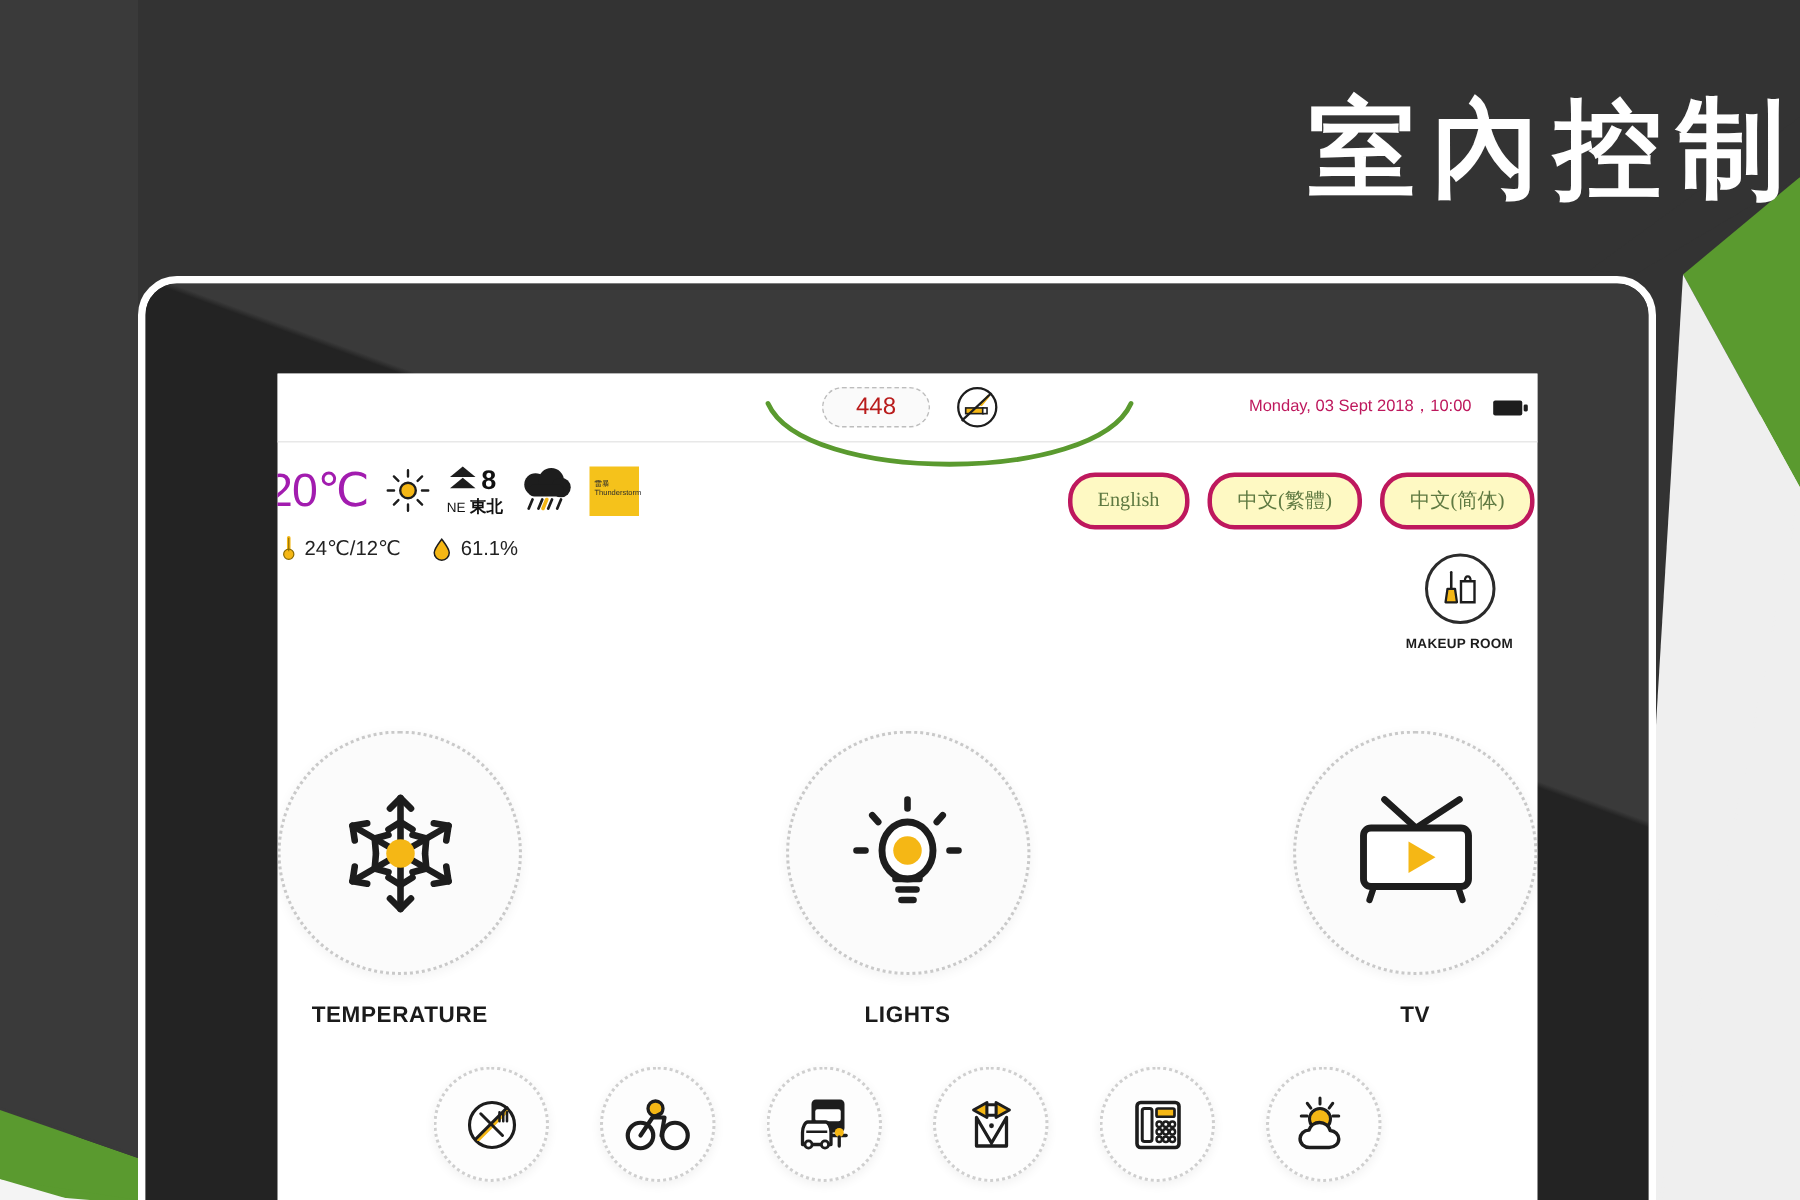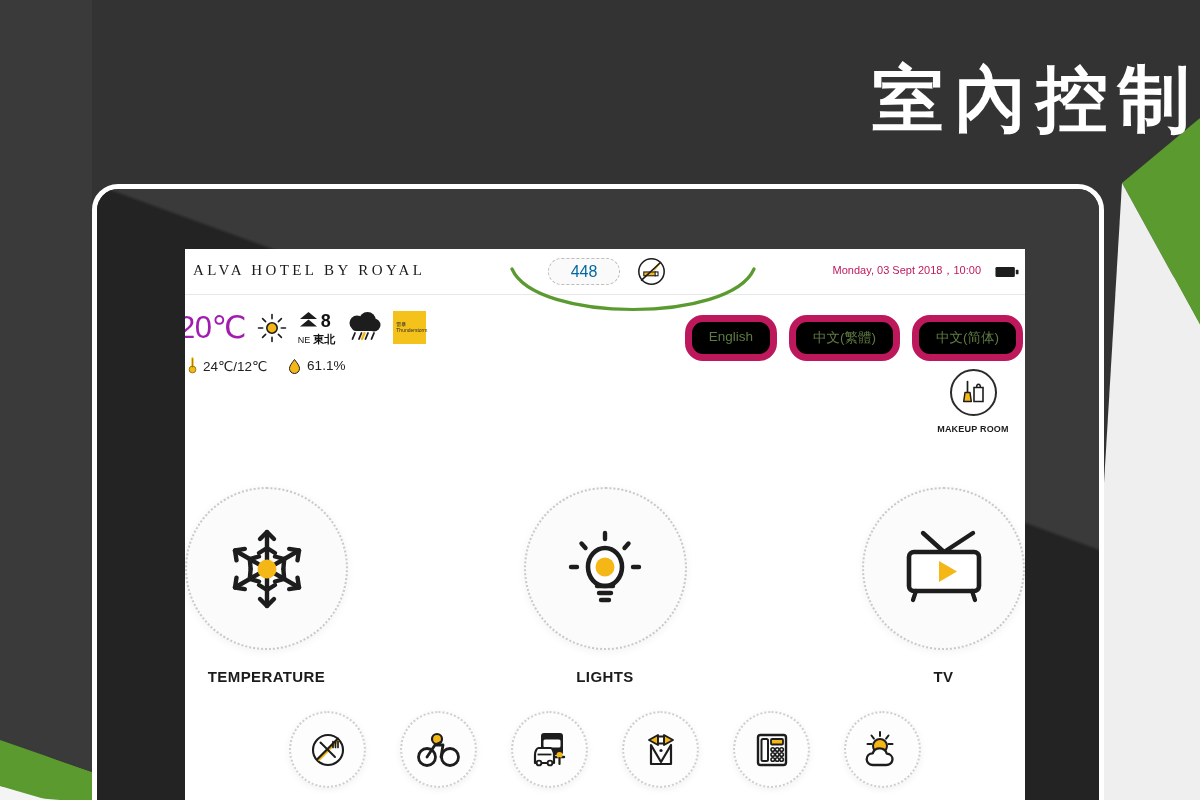--- a/index.html
+++ b/index.html
@@ -72,21 +72,21 @@
     font-family: "Liberation Serif", "DejaVu Serif", serif;
     white-space: nowrap;
   }
   .room-pill {
     position: absolute; left: 363px; top: 9px;
     width: 72px; height: 27px;
     border: 1px dashed #bdbdbd;
     border-radius: 14px;
     background: #fafafa;
     display: flex; align-items: center; justify-content: center;
-    font-size: 16px; color: #0369a1; font-weight: 500;
+    font-size: 16px; color: #b91c1c; font-weight: 500;
   }
   .smoke-ico {
     position: absolute; left: 452px; top: 8px;
     width: 29px; height: 29px;
   }
   .green-arc {
     position: absolute; left: 323px; top: 18px;
     width: 250px; height: 60px;
     pointer-events: none;
   }
@@ -131,28 +131,28 @@
   }
   .w-row2 .grp { display: flex; align-items: center; gap: 5px; }
   .w-row2 .grp + .grp { margin-left: 12px; }
 
   
   .lang-row {
     position: absolute; right: 2px; top: 20px;
     display: flex; gap: 12px;
   }
   .lang-btn {
-    border: 7px solid #be185d;
+    border: 3px solid #be185d;
     border-radius: 18px;
     padding: 7px 17px;
     font-size: 13.5px;
     color: #5f7a42;
-    background: #000000;
+    background: #fef9c3;
     white-space: nowrap;
-    font-family: Liberation Sans, sans-serif;
+    font-family: Liberation Serif, serif;
   }
 
   
   .service-row {
     position: absolute; right: 4px; top: 120px;
     display: flex; gap: 54px;
   }
   .service { width: 96px; text-align: center; }
   .service .circ {
     width: 47px; height: 47px; margin: 0 auto;
@@ -229,21 +229,20 @@
 
   <div class="page-title">室內控制</div>
 
   <div class="tablet">
     <div class="tablet-sheen"></div>
 
     <div class="screen">
 
       <div class="hdr">
 
-        <div class="hotel-name">ALVA HOTEL BY ROYAL</div>
 
         <svg class="green-arc" viewBox="0 0 250 60">
           <path d="M4 2 C 28 56, 222 56, 246 2" fill="none" stroke="#5a9a2f" stroke-width="3.2" stroke-linecap="round"></path>
         </svg>
 
         <div class="room-pill">448</div>
 
         <svg class="smoke-ico" viewBox="0 0 32 32">
           <circle cx="16" cy="16" r="14" fill="#fff" stroke="#1d1d1d" stroke-width="1.7"></circle>
           <rect x="7.5" y="16.5" width="13" height="4.2" fill="#F5B715" stroke="#1d1d1d" stroke-width="1.2"></rect>

